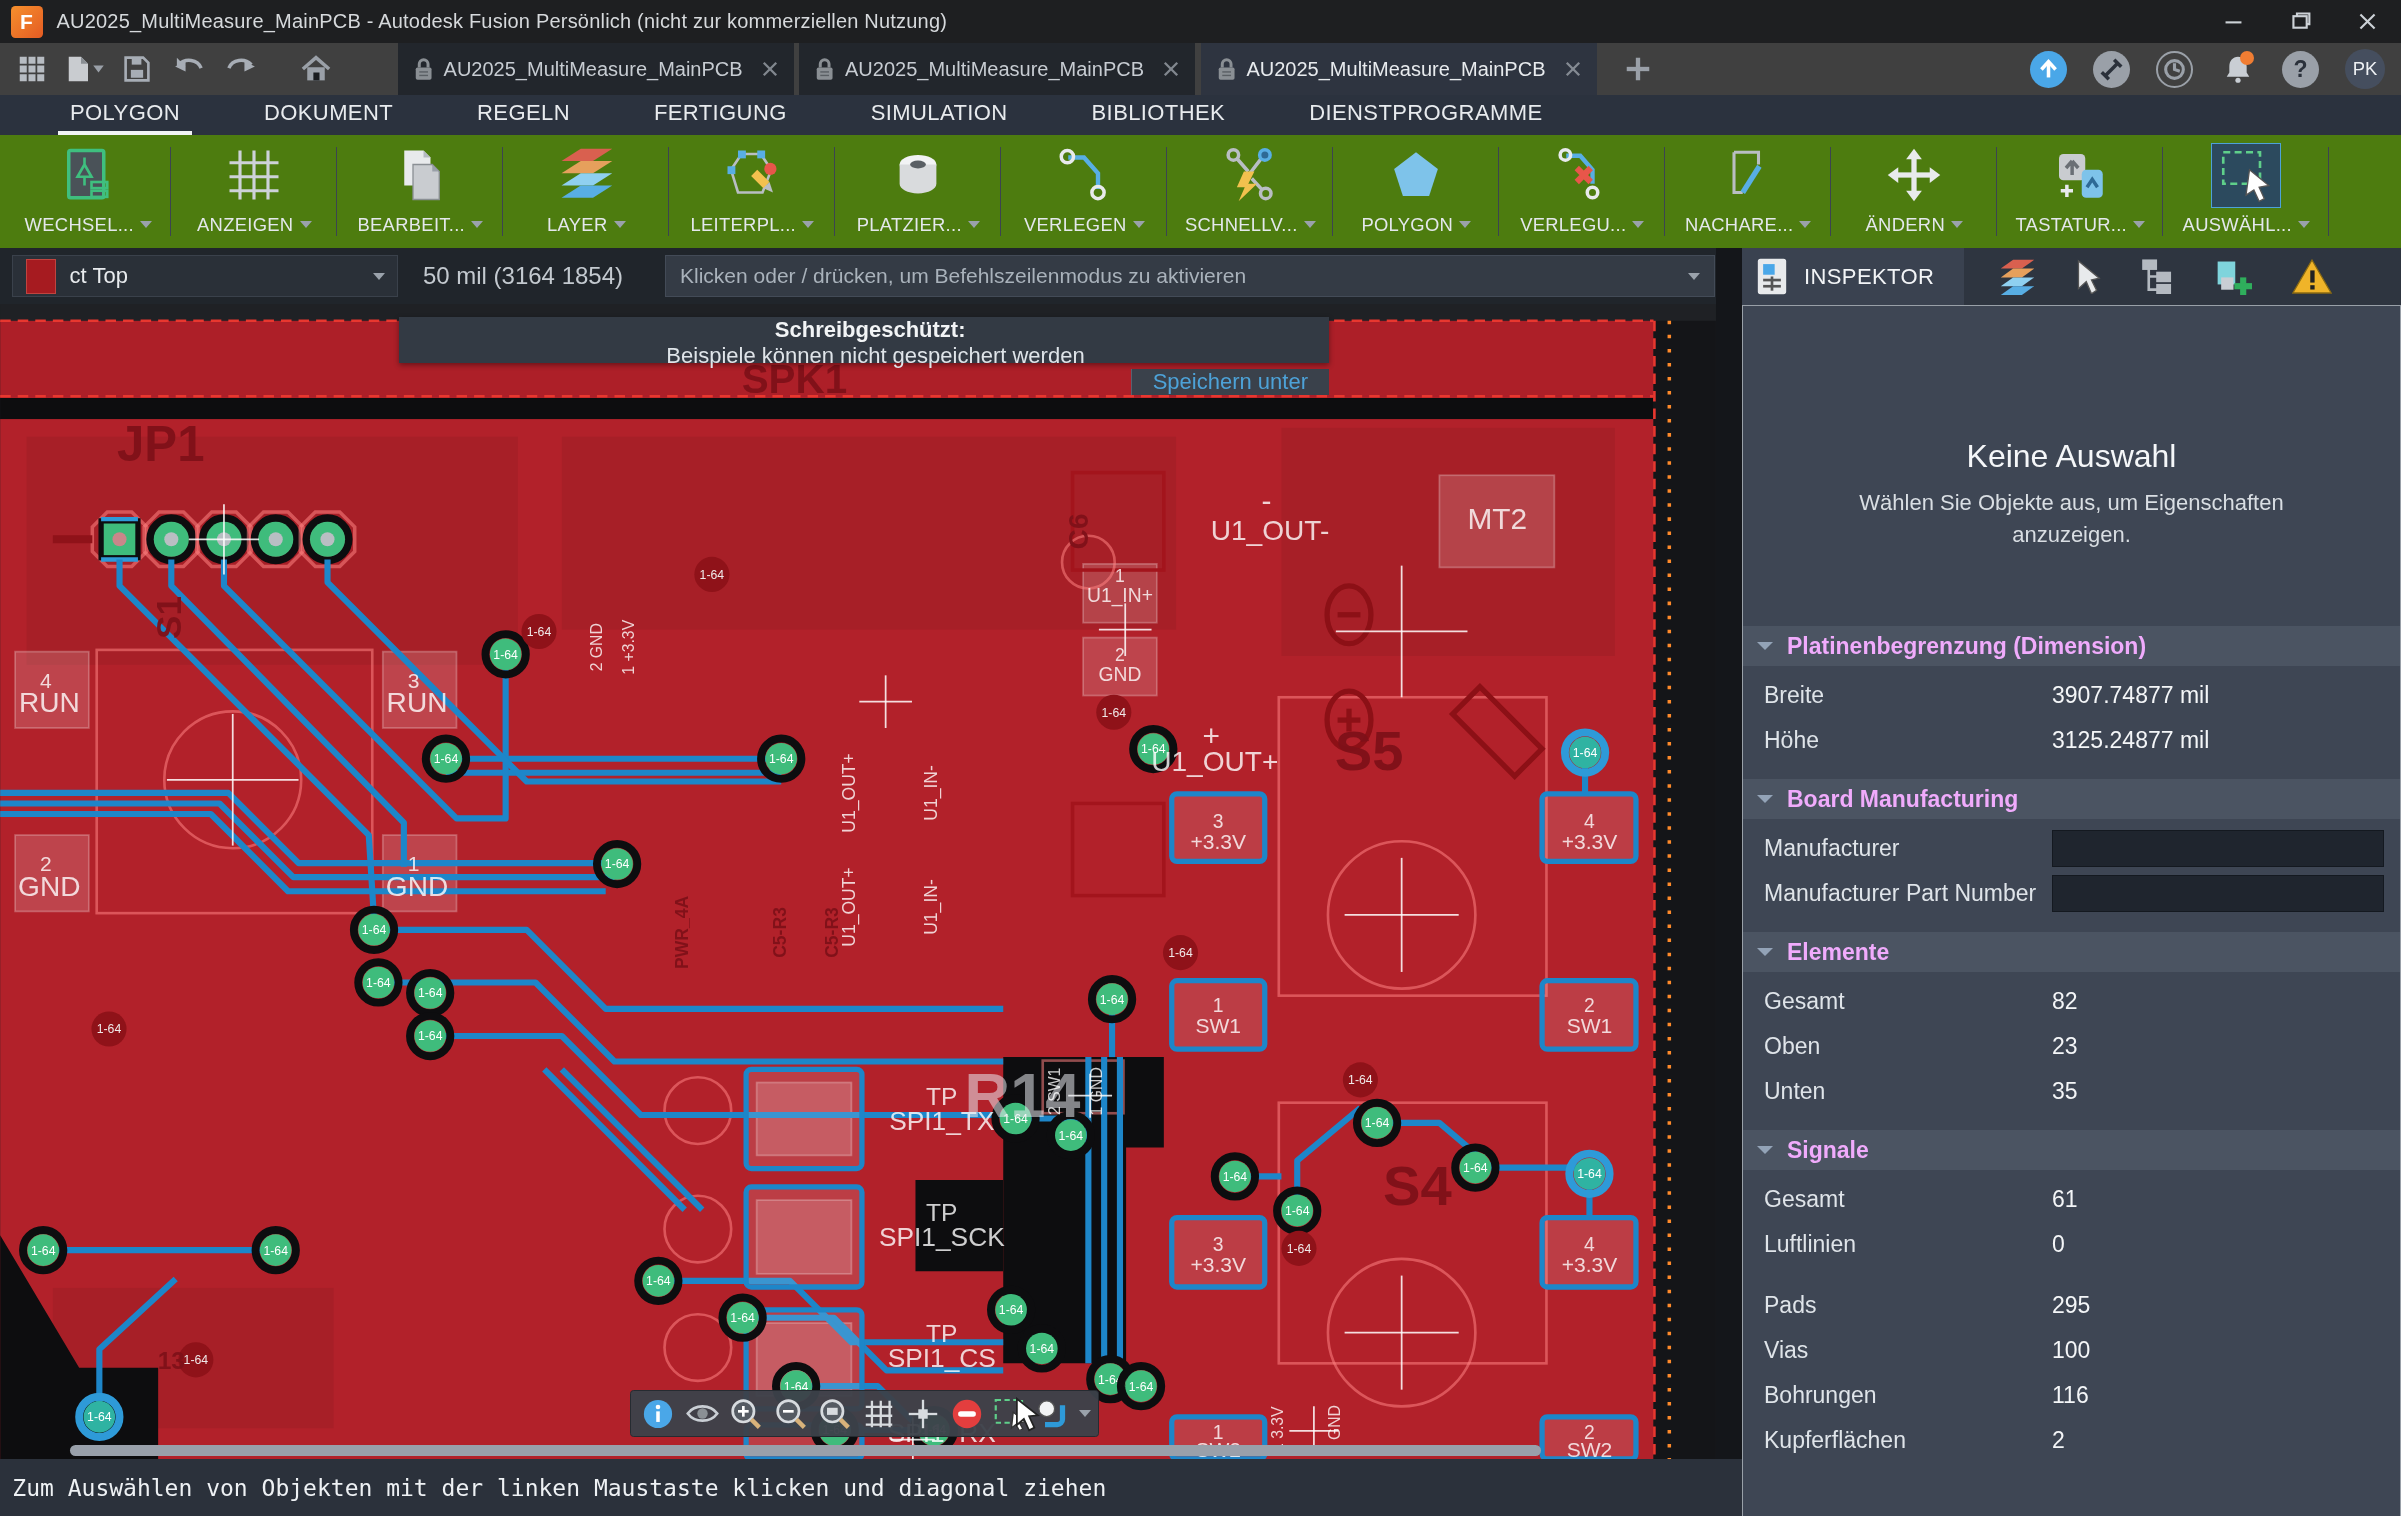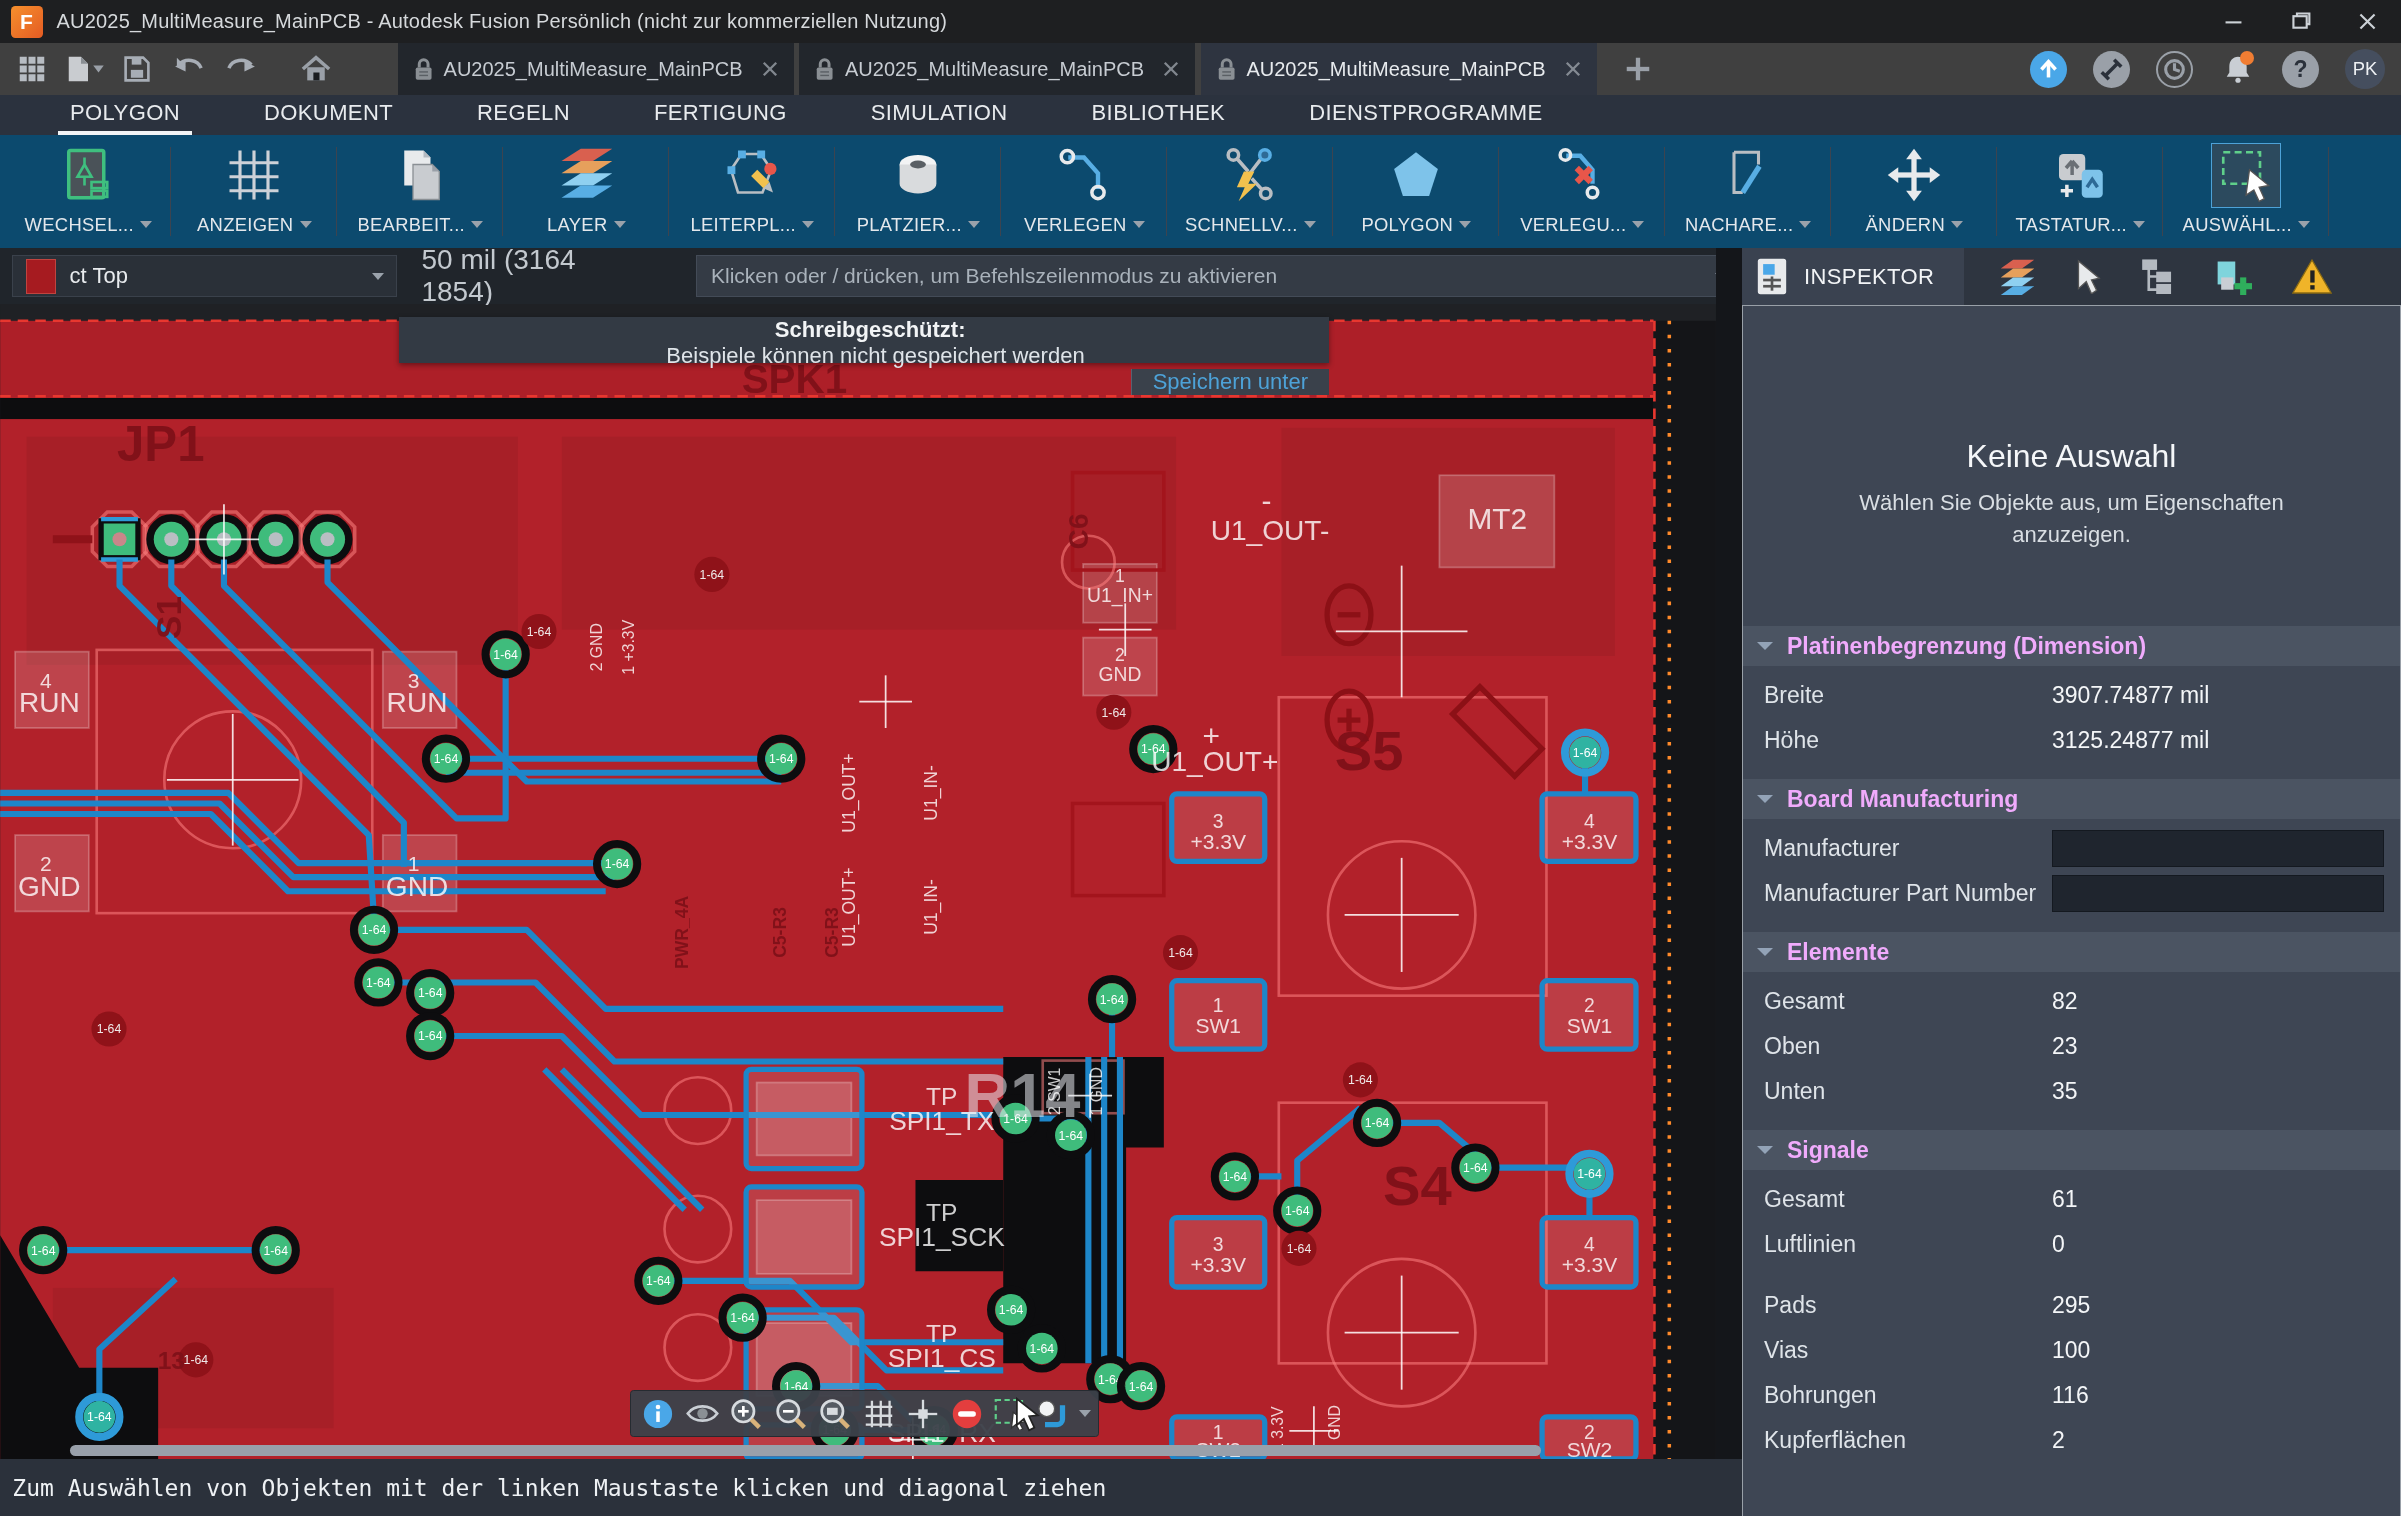--- a/index.html
+++ b/index.html
@@ -34,39 +34,39 @@
 
   
   #menurow { position:absolute; left:0; top:95px; width:2401px; height:40px; background:#2b323e;
              display:flex; align-items:flex-end; padding-left:70px; gap:84px; }
   .menu-item { color:#e8ebee; font-size:22px; letter-spacing:0.4px; padding-bottom:8.8px;
                position:relative; white-space:nowrap; }
   .menu-item.active:after { content:""; position:absolute; left:-12.3px; right:-12.3px; bottom:0;
                height:4.4px; background:#f2f4f6; }
 
   
-  #ribbon { position:absolute; left:0; top:135px; width:2401px; height:113px; background:#0c4a6e;
+  #ribbon { position:absolute; left:0; top:135px; width:2401px; height:113px; background:#4d7c0f;
             display:flex; align-items:stretch; padding-left:5.3px; }
   .rgroup { width:166px; display:flex; flex-direction:column; align-items:center; justify-content:flex-start;
             padding-top:8.8px; position:relative; }
   .rgroup:after { content:""; position:absolute; right:0; top:12.3px; bottom:12.3px; width:0.9px; background:#3c4450; }
   .rgroup .ricon { width:68px; height:63px; display:flex; align-items:center; justify-content:center; }
   .rgroup .ricon.sel { background:#2c4a5e; outline:1.8px solid #4da2d8; }
   .rlabel { margin-top:7px; color:#e4e8ec; font-size:18.4px; letter-spacing:0.3px; display:flex; align-items:center; gap:6.1px; white-space:nowrap; }
   .caret { width:0; height:0; border-left:6.1px solid transparent; border-right:6.1px solid transparent;
            border-top:7px solid #9aa2ab; display:inline-block; }
 
   
   #cmdrow { position:absolute; left:0; top:248px; width:1742px; height:56px; background:#20252b;
             display:flex; align-items:center; }
   #layer-select { width:386px; height:42px; margin-left:12.3px; background:#2a3038; border:0.9px solid #3a414b;
                   display:flex; align-items:center; padding:0 12.3px; gap:14px; }
   #layer-swatch { width:30px; height:35px; background:#a61b20; border:0.9px solid #c0443f; }
   #layer-name { color:#e8ebee; font-size:22px; flex:1; }
-  #grid-info { color:#c3c9cf; font-size:28px; margin-left:24.6px; }
+  #grid-info { color:#c3c9cf; font-size:24px; margin-left:24.6px; }
   #cmdline { margin-left:42px; width:1050px; height:42px; background:#343b45; border:0.9px solid #434b57;
              display:flex; align-items:center; padding:0 14px; color:#a9b2bb; font-size:21px; }
   #cmdline .caret { margin-left:auto; }
 
   
   #banner { position:absolute; left:399px; top:317px; width:930px; height:46px; background:#333a44;
             display:flex; align-items:center; box-shadow:0 1.8px 5.3px rgba(0,0,0,.4);flex-direction:column; }
   #banner-label { color:#f2f4f6; font-weight:bold; font-size:22px; margin-left:12.3px; }
   #banner-msg { color:#dfe4e9; font-size:22px; margin-left:23px; }
   #banner-action { margin-left:auto; height:100%; display:flex; align-items:center; padding:0 21px;

